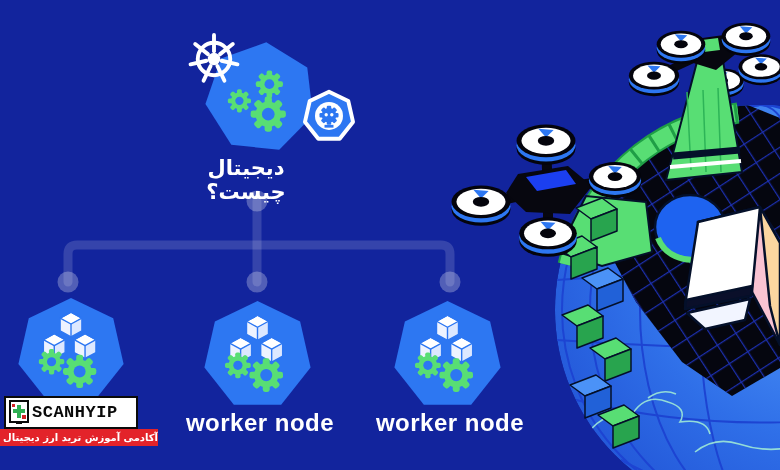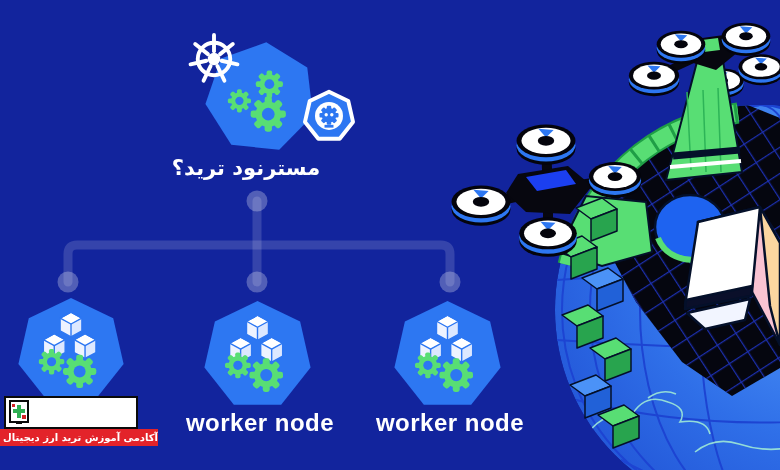--- a/index.html
+++ b/index.html
@@ -240,21 +240,21 @@
     <use href="#gear" x="39.5" y="47.5" width="35" height="35"></use>
   </g>
 </svg>
 <svg class="abs" style="left:188px;top:33px" width="52" height="52" viewBox="-20 -20 40 40">
   <use href="#kwheel" x="-20" y="-20" width="40" height="40"></use>
 </svg>
 <svg class="abs" style="left:301px;top:89px" width="56" height="56" viewBox="0 0 100 100">
   <use href="#badge" width="100" height="100"></use>
 </svg>
 
-<div class="abs title">مسترنود ترید؟</div>
+<div class="abs title">دیجیتال چیست؟</div>
 
 <svg class="abs" style="left:15px;top:298px" width="112" height="108" viewBox="0 0 100 100">
   <polygon points="50,0 89.1,18.8 98.7,61.1 71.7,95.1 28.3,95.1 1.3,61.1 10.9,18.8" fill="#2d77f2"></polygon>
   <g>
     <use href="#cube" x="39" y="13" width="22" height="24"></use>
     <use href="#cube" x="23.5" y="33" width="22" height="24"></use>
     <use href="#cube" x="52" y="33" width="22" height="24"></use>
   </g>
   <g>
     <use href="#gear" x="19" y="46" width="26" height="26"></use>
@@ -292,14 +292,15 @@
 
 <div class="abs wm-box">
   <svg width="20" height="25" viewBox="0 0 20 25">
     <rect x="1" y="1" width="18" height="21" fill="#ffffff" stroke="#0a0a0a" stroke-width="2"></rect>
     <rect x="8" y="5" width="4" height="13" fill="#2fae52"></rect>
     <rect x="4" y="9" width="12" height="4" fill="#2fae52"></rect>
     <rect x="13" y="15" width="4" height="4" fill="#d42428"></rect>
     <rect x="3" y="4" width="3" height="3" fill="#d42428"></rect>
     <rect x="7" y="22" width="6" height="2" fill="#0a0a0a"></rect>
   </svg>
+  <span class="wm-brand">SCANHYIP</span>
 </div>
 <div class="abs wm-bar">آکادمی آموزش ترید ارز دیجیتال و فارکس</div>
 
 </body></html>

